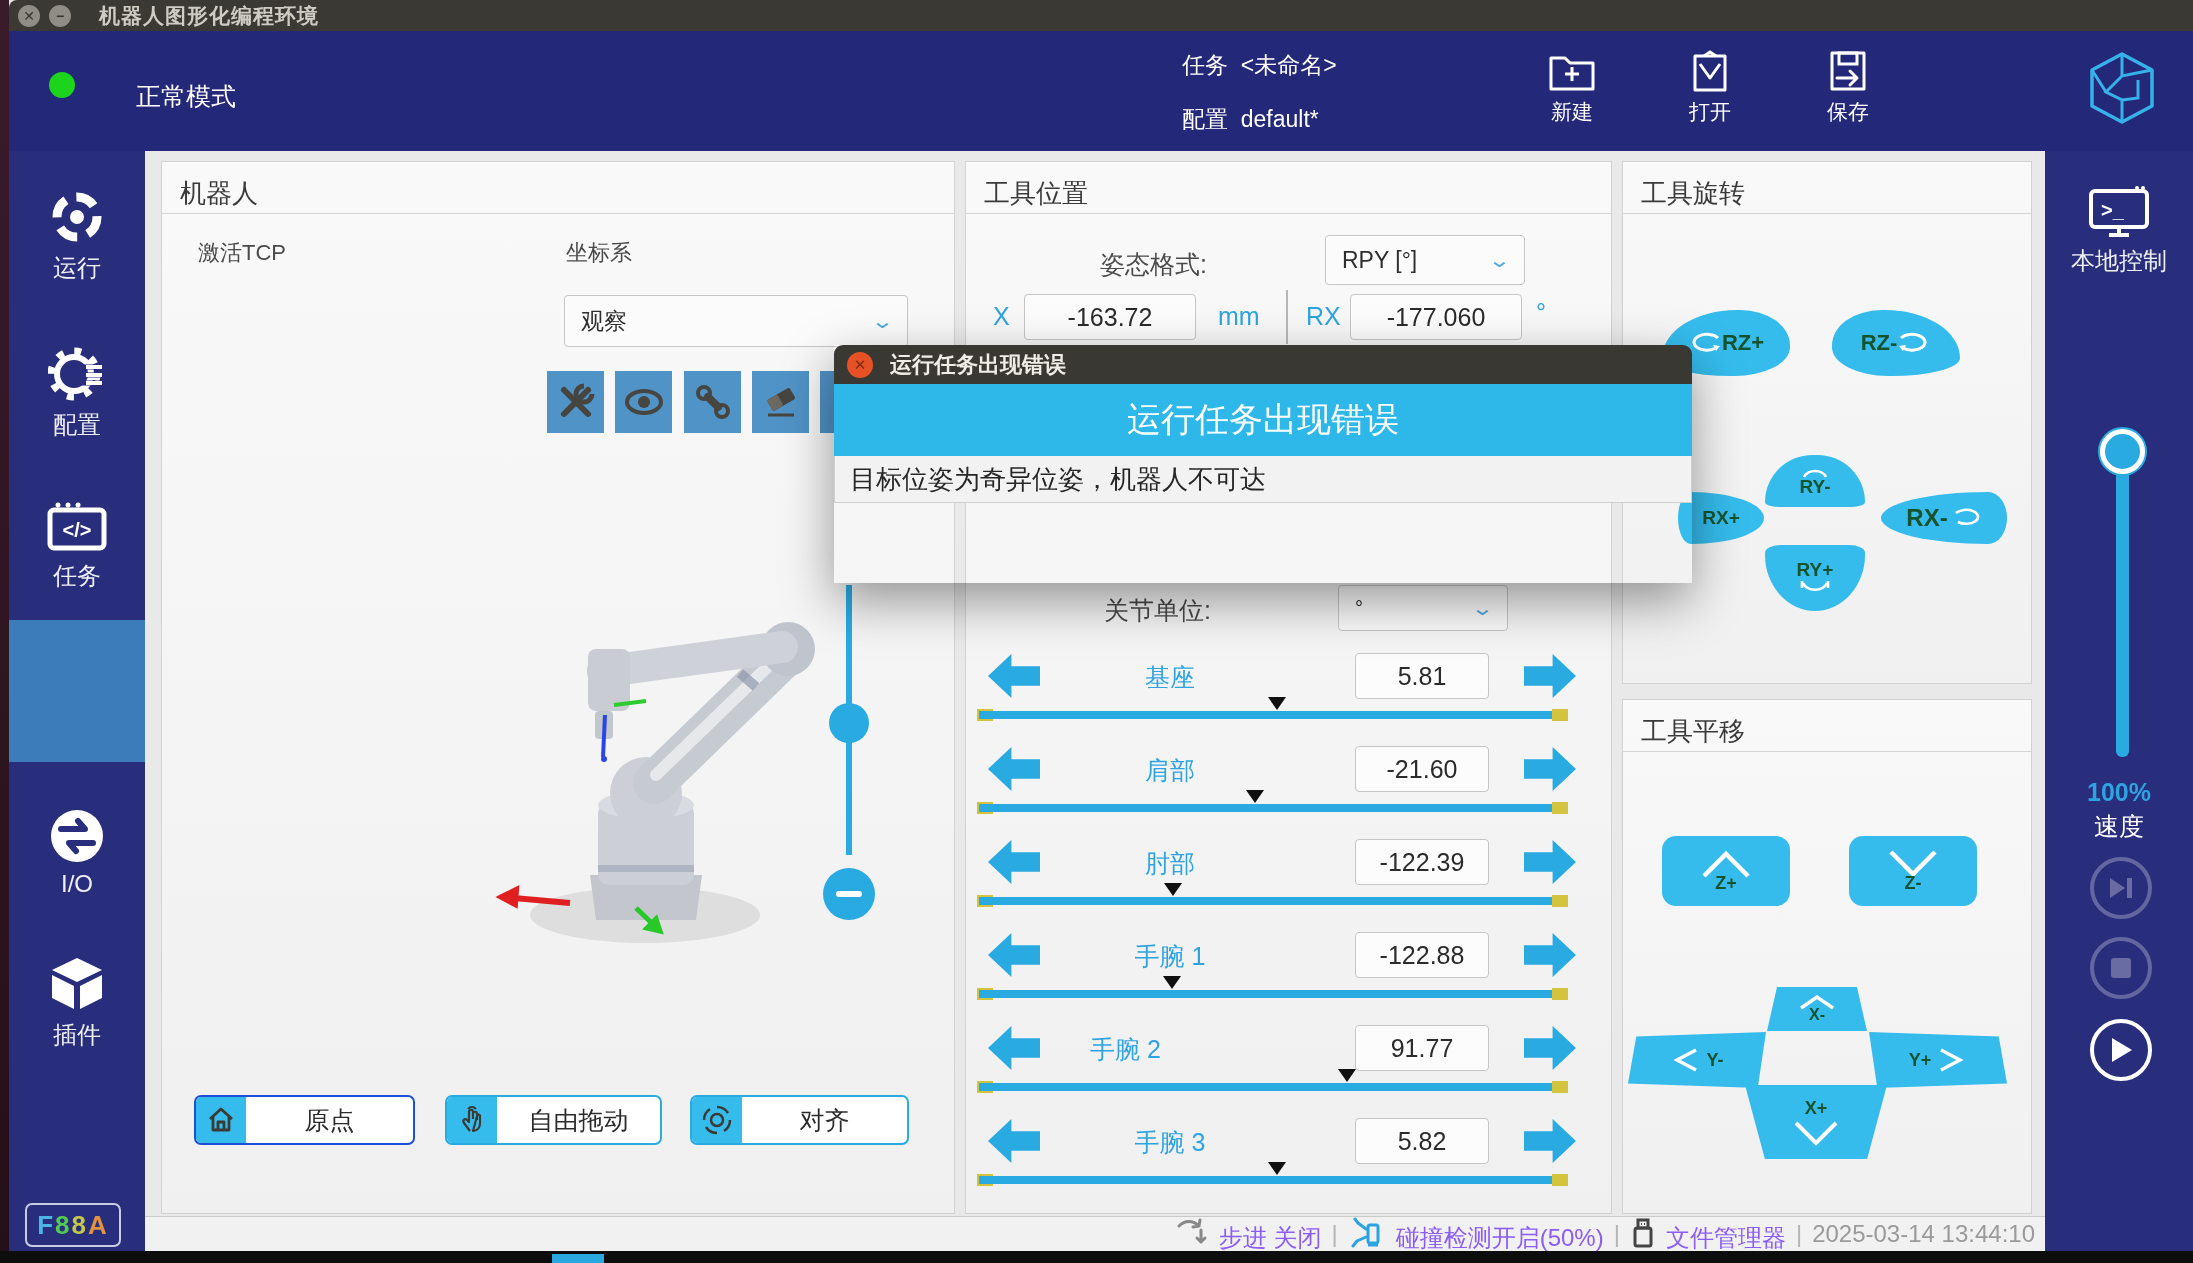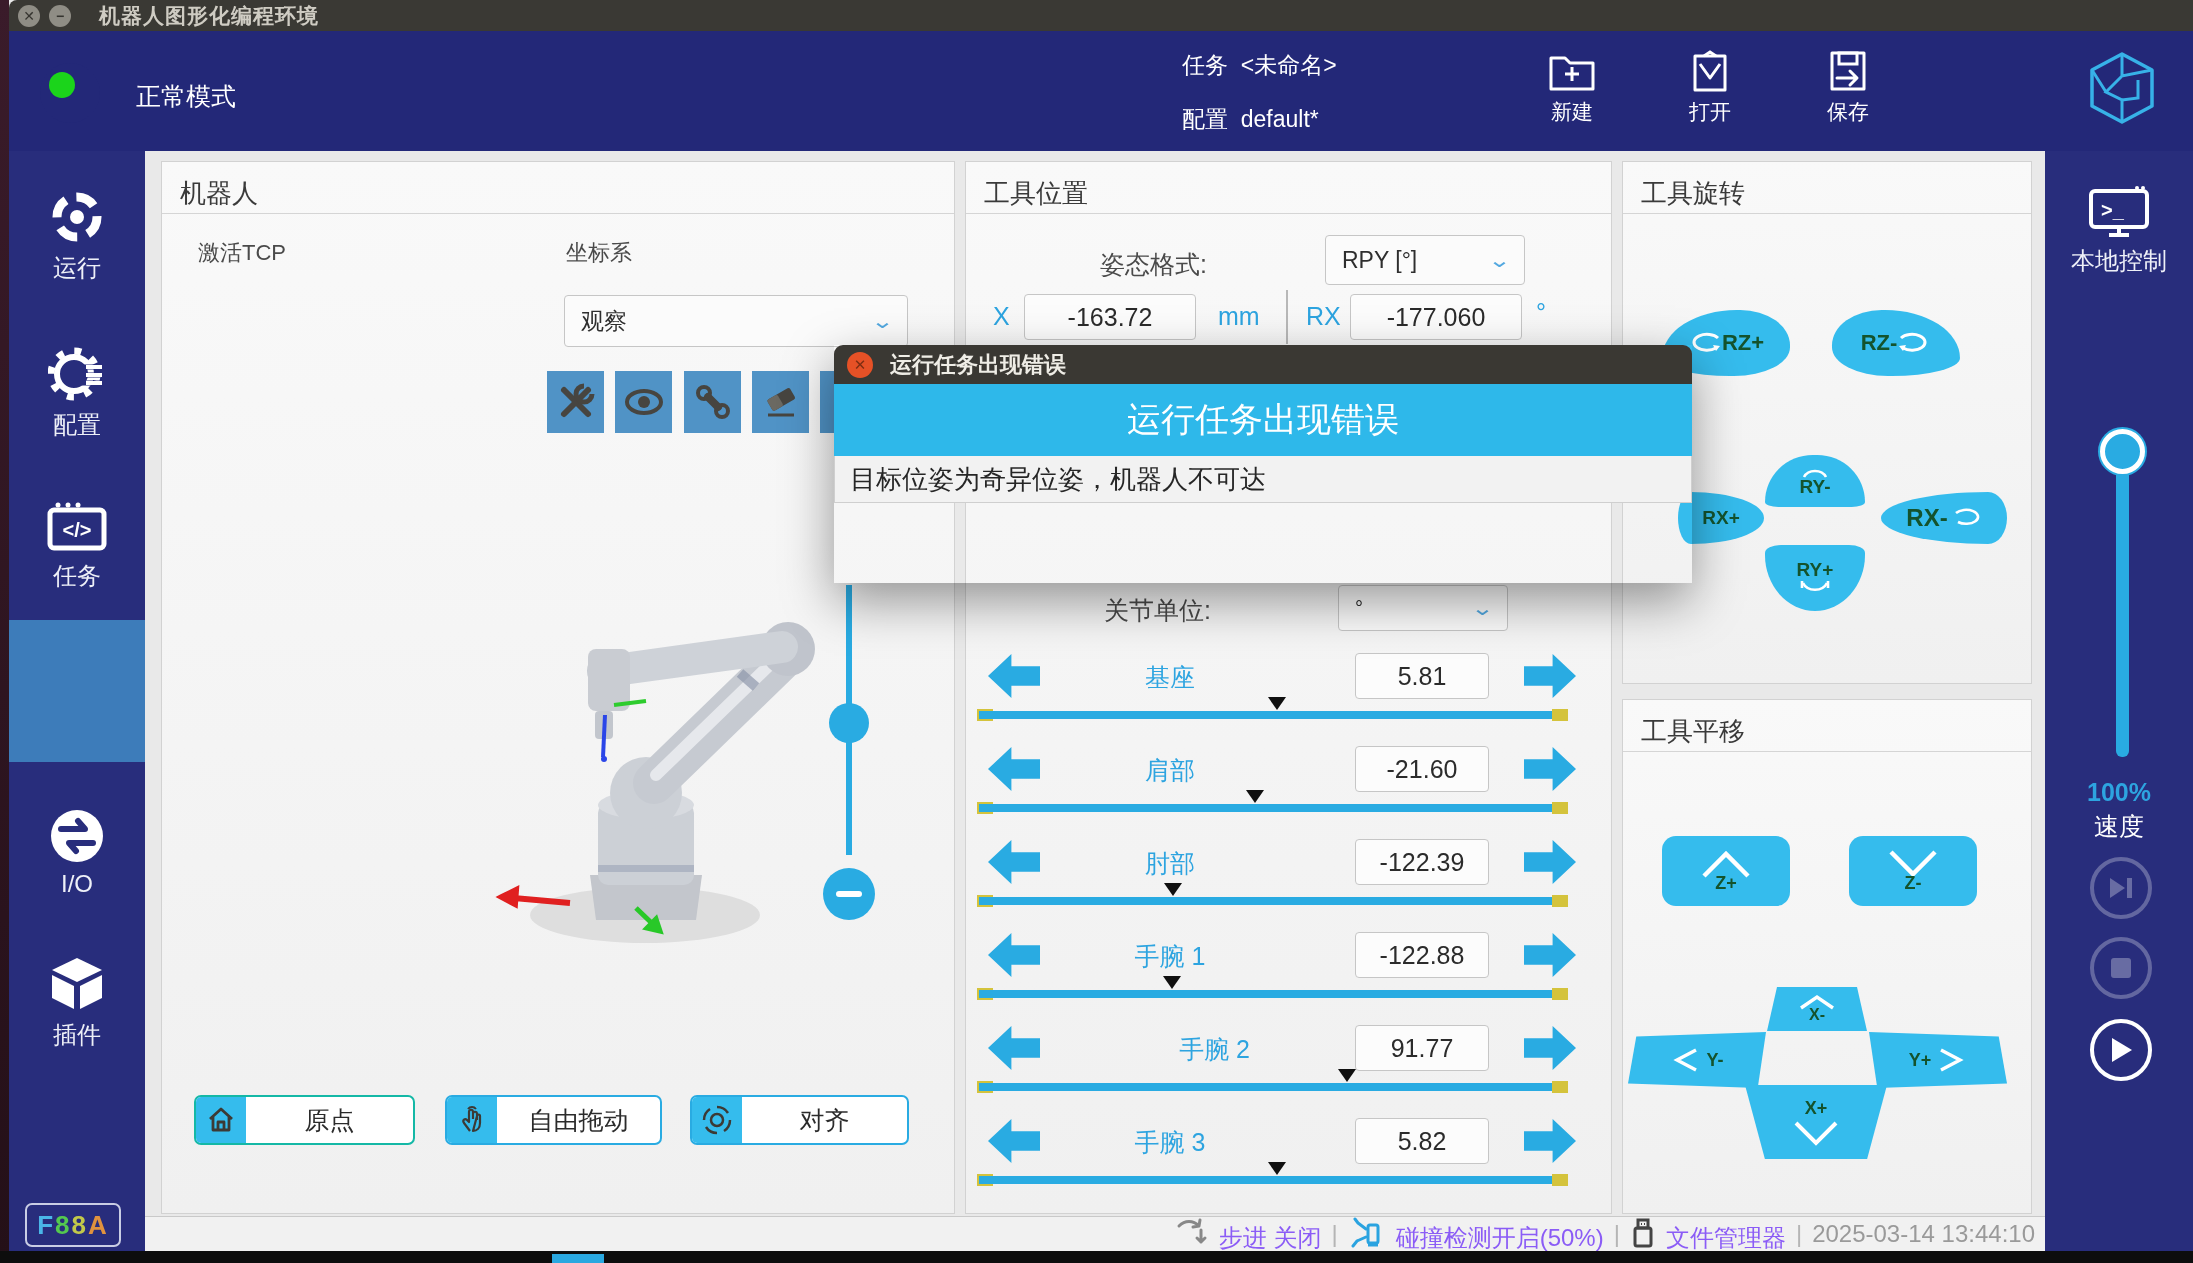--- a/index.html
+++ b/index.html
@@ -266,21 +266,21 @@
     <path d="M130 328 L62 322 M62 322 l14 -7 l-1 14 Z" stroke="#e02020" stroke-width="6" fill="#e02020"></path>
     <path d="M196 333 L220 356 M220 356 l-13 -3 l9 -9 Z" stroke="#28c828" stroke-width="5" fill="#28c828"></path>
   </svg>
 
   <div class="abs" style="left:846px;top:585px;width:6px;height:270px;background:#29abe2;"></div>
   <div class="abs" style="left:829px;top:703px;width:40px;height:40px;border-radius:50%;background:#29abe2;"></div>
   <div class="abs" style="left:823px;top:868px;width:52px;height:52px;border-radius:50%;background:#29abe2;">
     <div style="position:absolute;left:13px;top:23px;width:26px;height:6px;background:#fff;border-radius:3px;"></div>
   </div>
 
-  <div class="abs" style="left:194px;top:1095px;width:221px;height:50px;border:2px solid #14b8a6;border-radius:7px;background:#fff;display:flex;overflow:hidden;">
+  <div class="abs" style="left:194px;top:1095px;width:221px;height:50px;border:2px solid #1d4ed8;border-radius:7px;background:#fff;display:flex;overflow:hidden;">
     <div style="width:50px;background:#35bced;display:flex;align-items:center;justify-content:center;">
       <svg width="30" height="30" viewBox="0 0 30 30">
           <path d="M4 14 L15 4 L26 14 M7 12 v13 h16 v-13 M12 25 v-8 h6 v8" fill="none" stroke="#3c3a35" stroke-width="2.8" stroke-linejoin="round"></path>
         </svg>
     </div>
     <div style="flex:1;display:flex;align-items:center;justify-content:center;font-size:25px;color:#2b2b2b;">原点</div>
   </div>
   <div class="abs" style="left:445px;top:1095px;width:217px;height:50px;border:2px solid #29abe2;border-radius:7px;background:#fff;display:flex;overflow:hidden;">
     <div style="width:50px;background:#35bced;display:flex;align-items:center;justify-content:center;">
       <svg width="30" height="30" viewBox="0 0 30 30">
@@ -372,21 +372,21 @@
       <div class="jog-right" style="left: 1524px; top: 933px;"></div>
       <div class="jslider" style="left: 979px; top: 976px;">
         <span class="cap capL"></span>
         <span class="track"></span>
         <span class="cap capR"></span>
         <span class="marker" style="left: calc(32.93% - 9px);"></span>
       </div>
     </div>
       <div class="joint-row" style="position: absolute;">
       <div class="jog-left" style="left: 988px; top: 1026px;"></div>
-      <div class="joint-label" style="left: 1090px; width: 160px; text-align: right; top: 1033px;">手腕 2</div>
+      <div class="joint-label" style="left: 1090px; width: 160px; text-align: left; top: 1033px;">手腕 2</div>
       <div class="joint-value" style="left: 1355px; top: 1025px;">91.77</div>
       <div class="jog-right" style="left: 1524px; top: 1026px;"></div>
       <div class="jslider" style="left: 979px; top: 1069px;">
         <span class="cap capL"></span>
         <span class="track"></span>
         <span class="cap capR"></span>
         <span class="marker" style="left: calc(62.75% - 9px);"></span>
       </div>
     </div>
       <div class="joint-row" style="position: absolute;">

